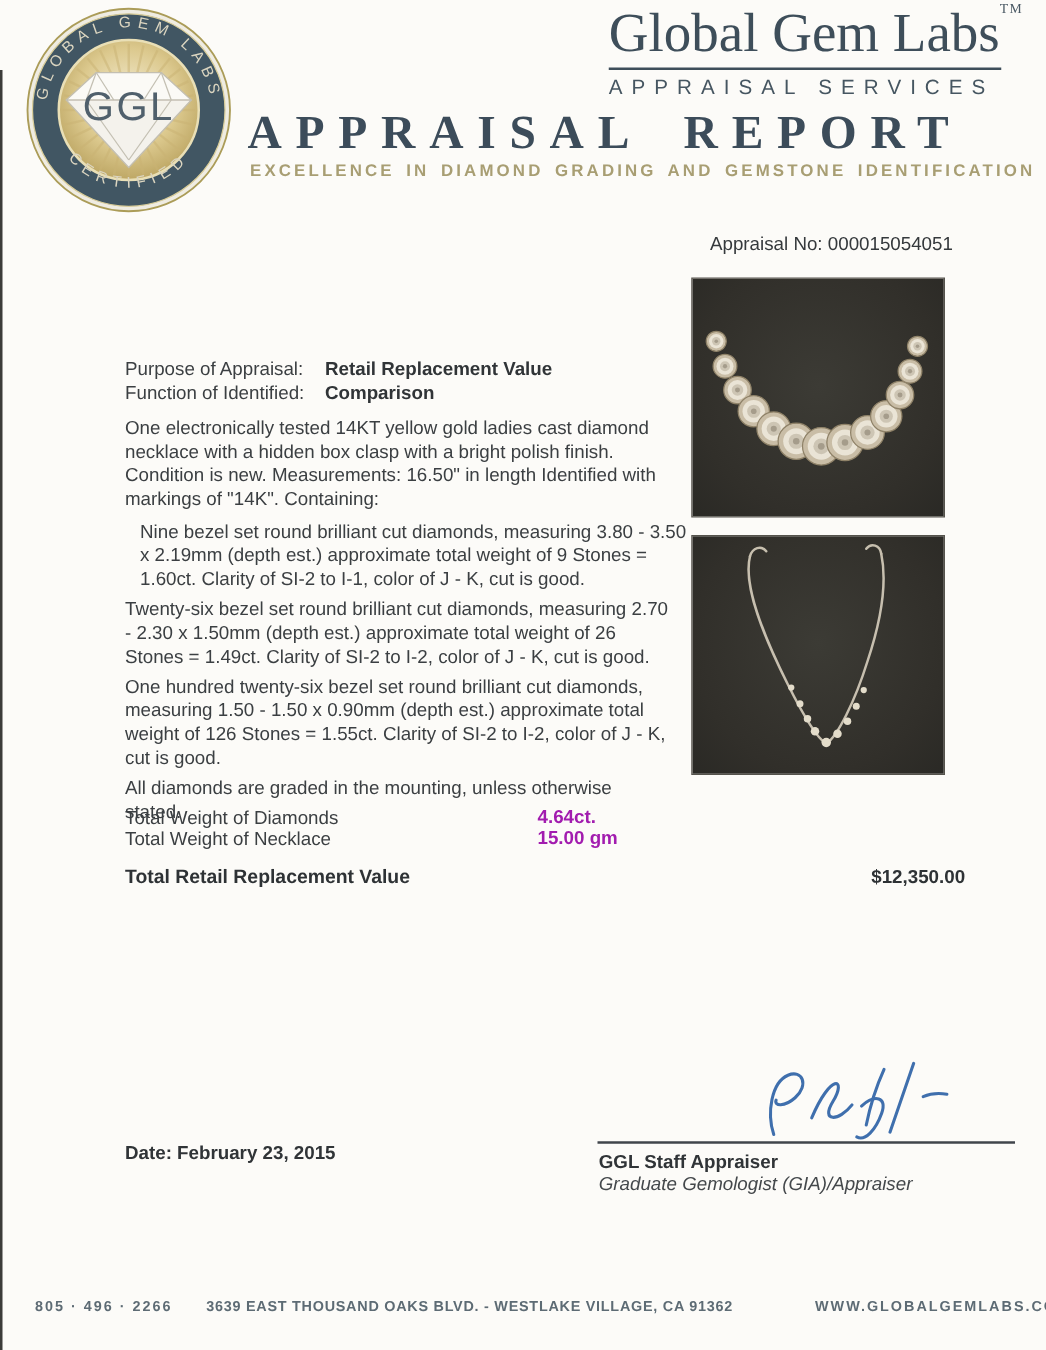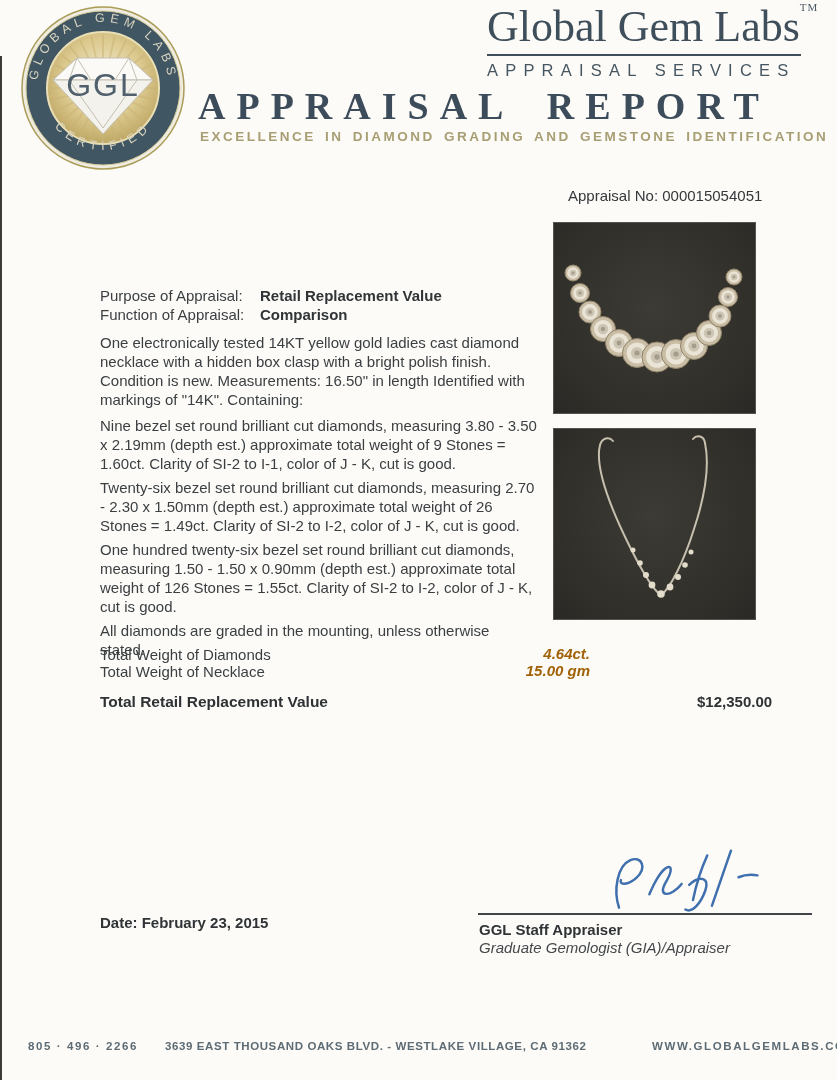--- a/index.html
+++ b/index.html
@@ -24,26 +24,26 @@
   
   .photo{position:absolute;left:553px;width:201px;height:190px;border:1px solid #55534c;
          background:radial-gradient(ellipse at 50% 45%, #3c3b35 0%, #312f2a 70%, #2a2925 100%);}
   .photo-1{top:222px;} .photo-2{top:428px;}
 
   
   .fields{position:absolute;left:100px;top:286px;width:436px;font-size:15px;line-height:19px;}
   .field-label{display:inline-block;width:160px;}
   .field-value{font-weight:700;color:#303437;}
   .para{position:absolute;left:100px;width:438px;font-size:15px;line-height:19px;}
-  .p1{top:333px;} .p2{top:416px;} .p3{top:478px;} .p4{top:540px;} .p5{top:621px;}
+  .p1{top:333px;} .p2{top:416px;margin-left:12px;} .p3{top:478px;} .p4{top:540px;} .p5{top:621px;}
 
   
   .tot-label{position:absolute;left:100px;font-size:15px;}
   .tl1{top:646px;} .tl2{top:663px;}
-  .tot-value{position:absolute;left:430px;width:160px;text-align:right;font-size:15px;font-weight:700;color:#a16207;font-style:italic;}
+  .tot-value{position:absolute;left:430px;width:160px;text-align:left;font-size:15px;font-weight:700;color:#a21caf;}
   .tv1{top:645px;} .tv2{top:662px;}
   .grand-label{position:absolute;left:100px;top:693px;font-size:15.5px;font-weight:700;color:#2e3235;}
   .grand-amount{position:absolute;left:697px;top:693px;width:61px;display:flex;
                 justify-content:space-between;font-size:15px;font-weight:700;color:#2e3235;}
 
   
   .sig-svg{position:absolute;left:598px;top:845px;}
   .sig-rule{position:absolute;left:478px;top:913px;width:334px;height:2px;background:#40454b;}
   .sig-name{position:absolute;left:479px;top:921px;font-size:15px;font-weight:700;color:#303437;}
   .sig-title{position:absolute;left:479px;top:939px;font-size:15px;font-style:italic;color:#44484b;}
@@ -215,21 +215,21 @@
           <circle cx="137" cy="123" r="2.5"></circle>
         </g>
     </svg>
   </div>
 
   <div class="fields">
     <div class="field-row">
       <span class="field-label">Purpose of Appraisal:</span><span class="field-value">Retail Replacement Value</span>
     </div>
     <div class="field-row">
-      <span class="field-label">Function of Appraisal:</span><span class="field-value">Comparison</span>
+      <span class="field-label">Function of Identified:</span><span class="field-value">Comparison</span>
     </div>
   </div>
 
   <div class="para p1">One electronically tested 14KT yellow gold ladies cast diamond necklace with a hidden box clasp with a bright polish finish. Condition is new.  Measurements: 16.50" in length Identified with markings of "14K".  Containing:</div>
   <div class="para p2">Nine bezel set round brilliant cut diamonds, measuring 3.80 - 3.50 x 2.19mm (depth est.) approximate total weight of 9 Stones = 1.60ct.  Clarity of SI-2 to I-1, color of J - K, cut is good.</div>
   <div class="para p3">Twenty-six bezel set round brilliant cut diamonds, measuring 2.70 - 2.30 x 1.50mm (depth est.) approximate total weight of 26 Stones = 1.49ct.  Clarity of SI-2 to I-2, color of J - K, cut is good.</div>
   <div class="para p4">One hundred twenty-six bezel set round brilliant cut diamonds, measuring 1.50 - 1.50 x 0.90mm (depth est.) approximate total weight of 126 Stones = 1.55ct.  Clarity of SI-2 to I-2, color of J - K, cut is good.</div>
   <div class="para p5">All diamonds are graded in the mounting, unless otherwise stated.</div>
 
   <div class="tot-label tl1">Total Weight of Diamonds</div>

